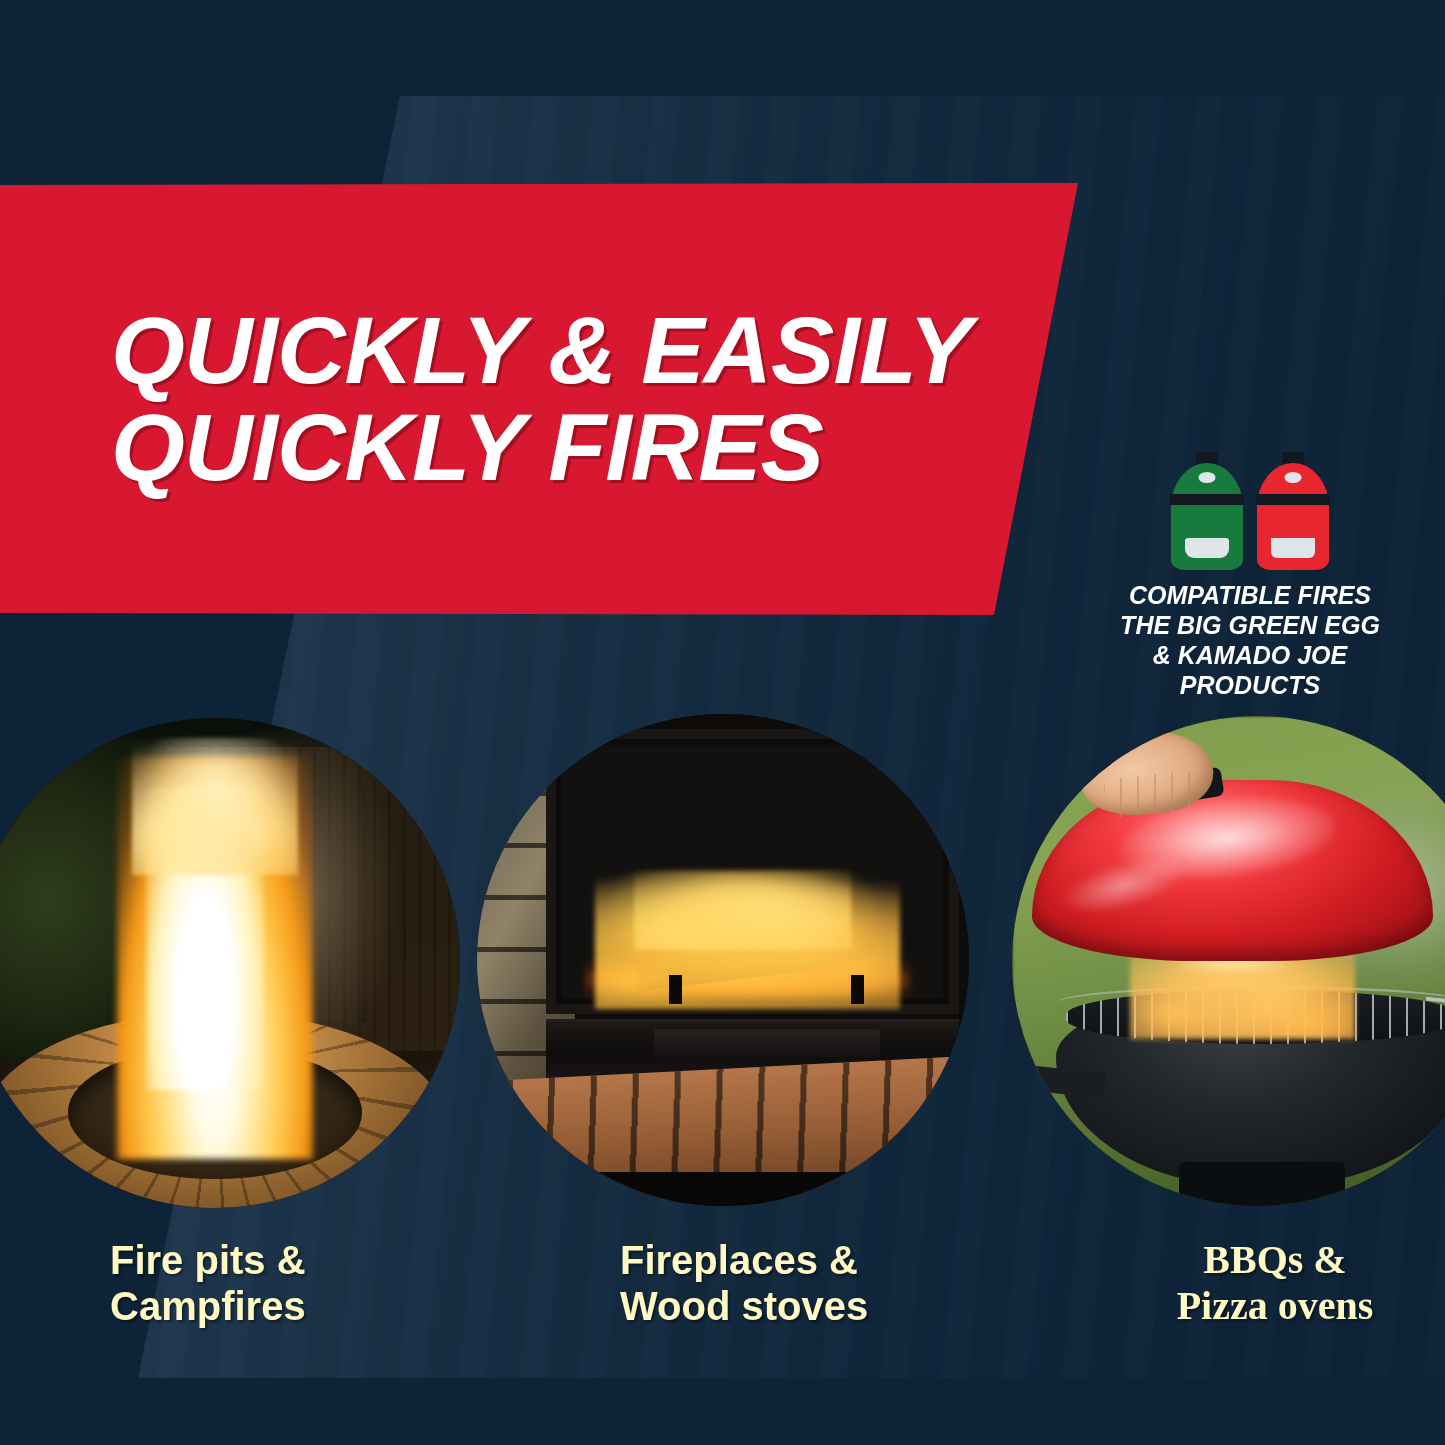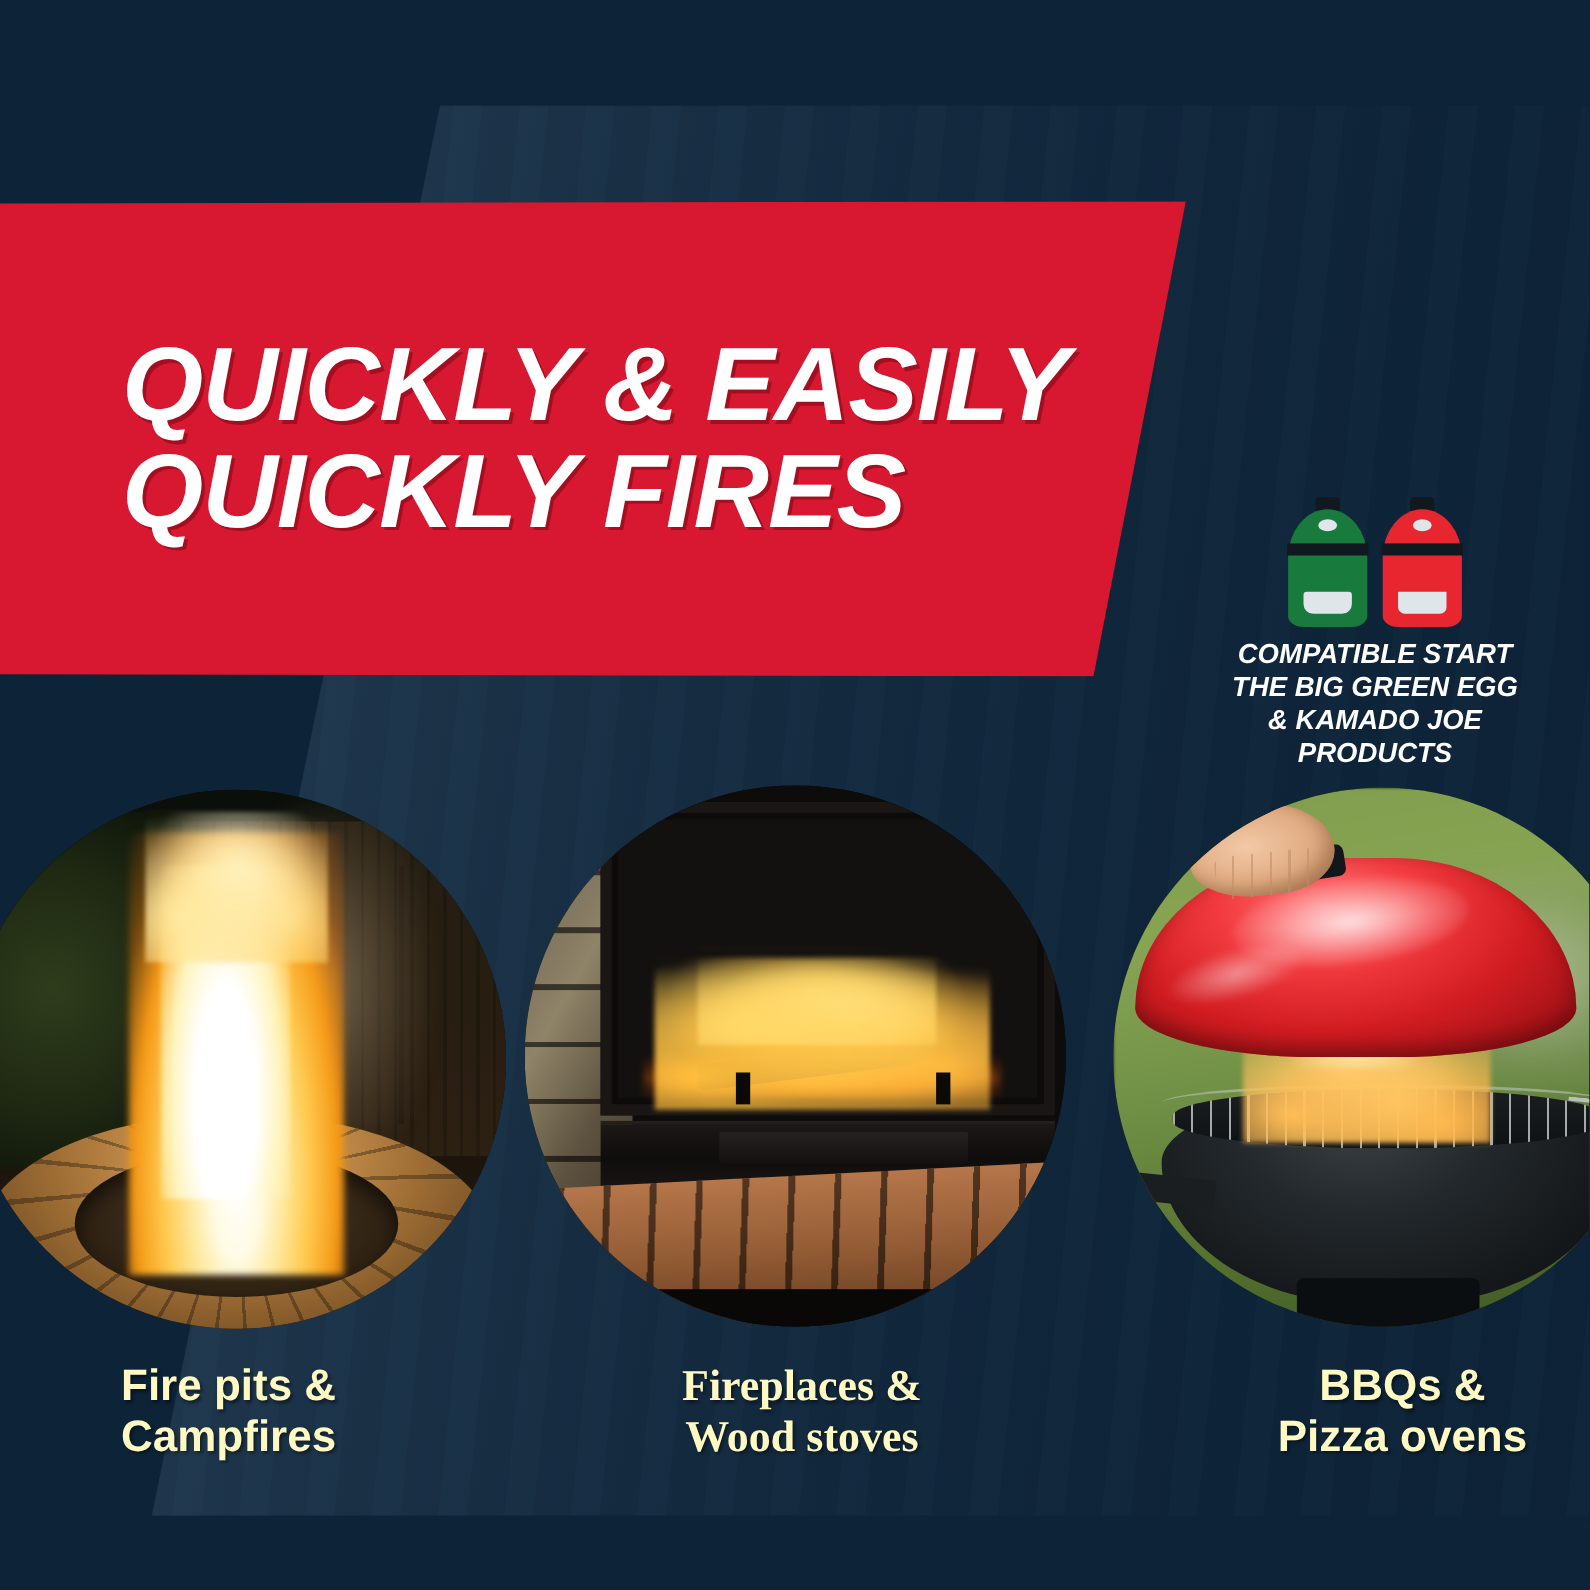--- a/index.html
+++ b/index.html
@@ -350,22 +350,22 @@
   .cap {
     position:absolute;
     color:#fef9c3;
     font-weight:bold;
     font-size:40px;
     line-height:46px;
     text-shadow:2px 2px 3px rgba(0,0,0,0.45);
     white-space:pre-line;
   }
   .cap1 { left:110px; top:1237px; text-align:left; }
-  .cap2 { left:620px; top:1237px; text-align:center;font-family:Liberation Serif, serif; }
-  .cap3 { left:1130px; top:1237px; width:290px; text-align:center; }
+  .cap2 { left:620px; top:1237px; text-align:left; }
+  .cap3 { left:1130px; top:1237px; width:290px; text-align:center;font-family:Liberation Serif, serif; }
 </style>
 </head>
 <body>
 
 <div id="stage">
 
   <div class="band"></div>
   <div class="band-streaks"></div>
 
   <div class="red-banner"></div>
@@ -385,21 +385,21 @@
       </div>
       <div class="egg red">
         <div class="cap"></div>
         <div class="body"></div>
         <div class="badge"></div>
         <div class="belt"></div>
         <div class="vent"></div>
       </div>
     </div>
     <div class="compat-text">
-      <div>COMPATIBLE START</div>
+      <div>COMPATIBLE FIRES</div>
       <div>THE BIG GREEN EGG</div>
       <div>&amp; KAMADO JOE PRODUCTS</div>
     </div>
   </div>
 
   <div class="circle c1">
     <div class="ph">
       <div class="p1-sky"></div>
       <div class="p1-fence"></div>
       <div class="p1-post"></div>

